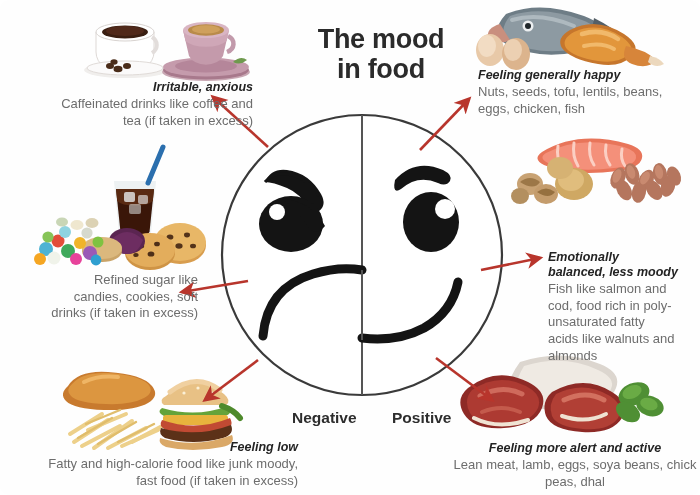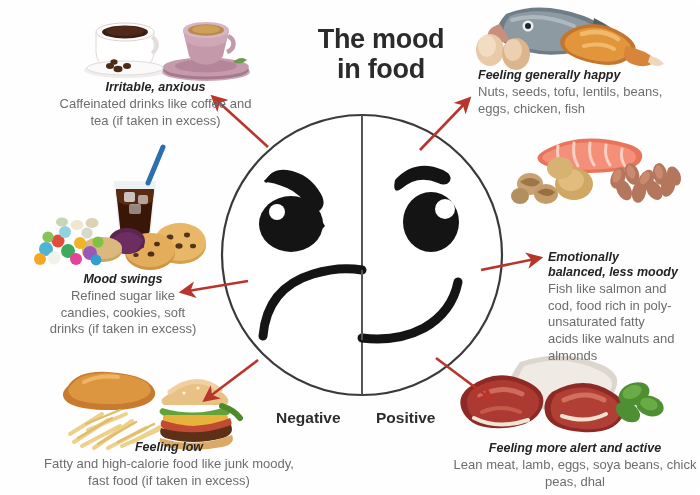--- a/index.html
+++ b/index.html
@@ -40,21 +40,21 @@
     color: #232323;
     line-height: 1.2;
     margin-bottom: 1px;
     font-style: italic;
   }
   .callout .body {
     font-size: 13px;
     color: #6d6d6d;
     line-height: 1.28;
   }
-  .ta-right { text-align: center; }
+  .ta-right { text-align: right; }
   .ta-left  { text-align: left; }
 
   
   #c-irritable { left: 58px;  top: 80px;  width: 195px; }
   #c-swings    { left: 48px;  top: 272px; width: 150px; }
   #c-low       { left: 40px;  top: 440px; width: 258px; }
   #c-happy     { left: 478px; top: 68px;  width: 200px; }
   #c-balanced  { left: 548px; top: 208px; width: 130px; margin-top: 42px; }
   #c-alert     { left: 450px; top: 441px; width: 250px; text-align: center; }
 
@@ -66,20 +66,21 @@
     width: 286px;
     height: 286px;
   }
   #face svg { display: block; }
 
   .axis-label {
     position: absolute;
     font-size: 15.5px;
     font-weight: bold;
     color: #2d2d2d;
+    margin-left: 16px;
   }
   #lab-neg { left: 276px; top: 409px; }
   #lab-pos { left: 376px; top: 409px; }
 
   
   #arrows {
     position: absolute;
     left: 0; top: 0;
     width: 700px; height: 495px;
     pointer-events: none;
@@ -374,21 +375,20 @@
       <line x1="436" y1="358" x2="492" y2="400"></line>
     </g>
   </svg>
 
   <div class="callout ta-right" id="c-irritable">
     <div class="head">Irritable, anxious</div>
     <div class="body">Caffeinated drinks like coffee and tea (if taken in excess)</div>
   </div>
 
   <div class="callout ta-right" id="c-swings">
-    <div class="head">Mood swings</div>
     <div class="body">Refined sugar like candies, cookies, soft drinks (if taken in excess)</div>
   </div>
 
   <div class="callout ta-right" id="c-low">
     <div class="head">Feeling low</div>
     <div class="body">Fatty and high-calorie food like junk moody, fast food (if taken in excess)</div>
   </div>
 
   <div class="callout ta-left" id="c-happy">
     <div class="head">Feeling generally happy</div>

